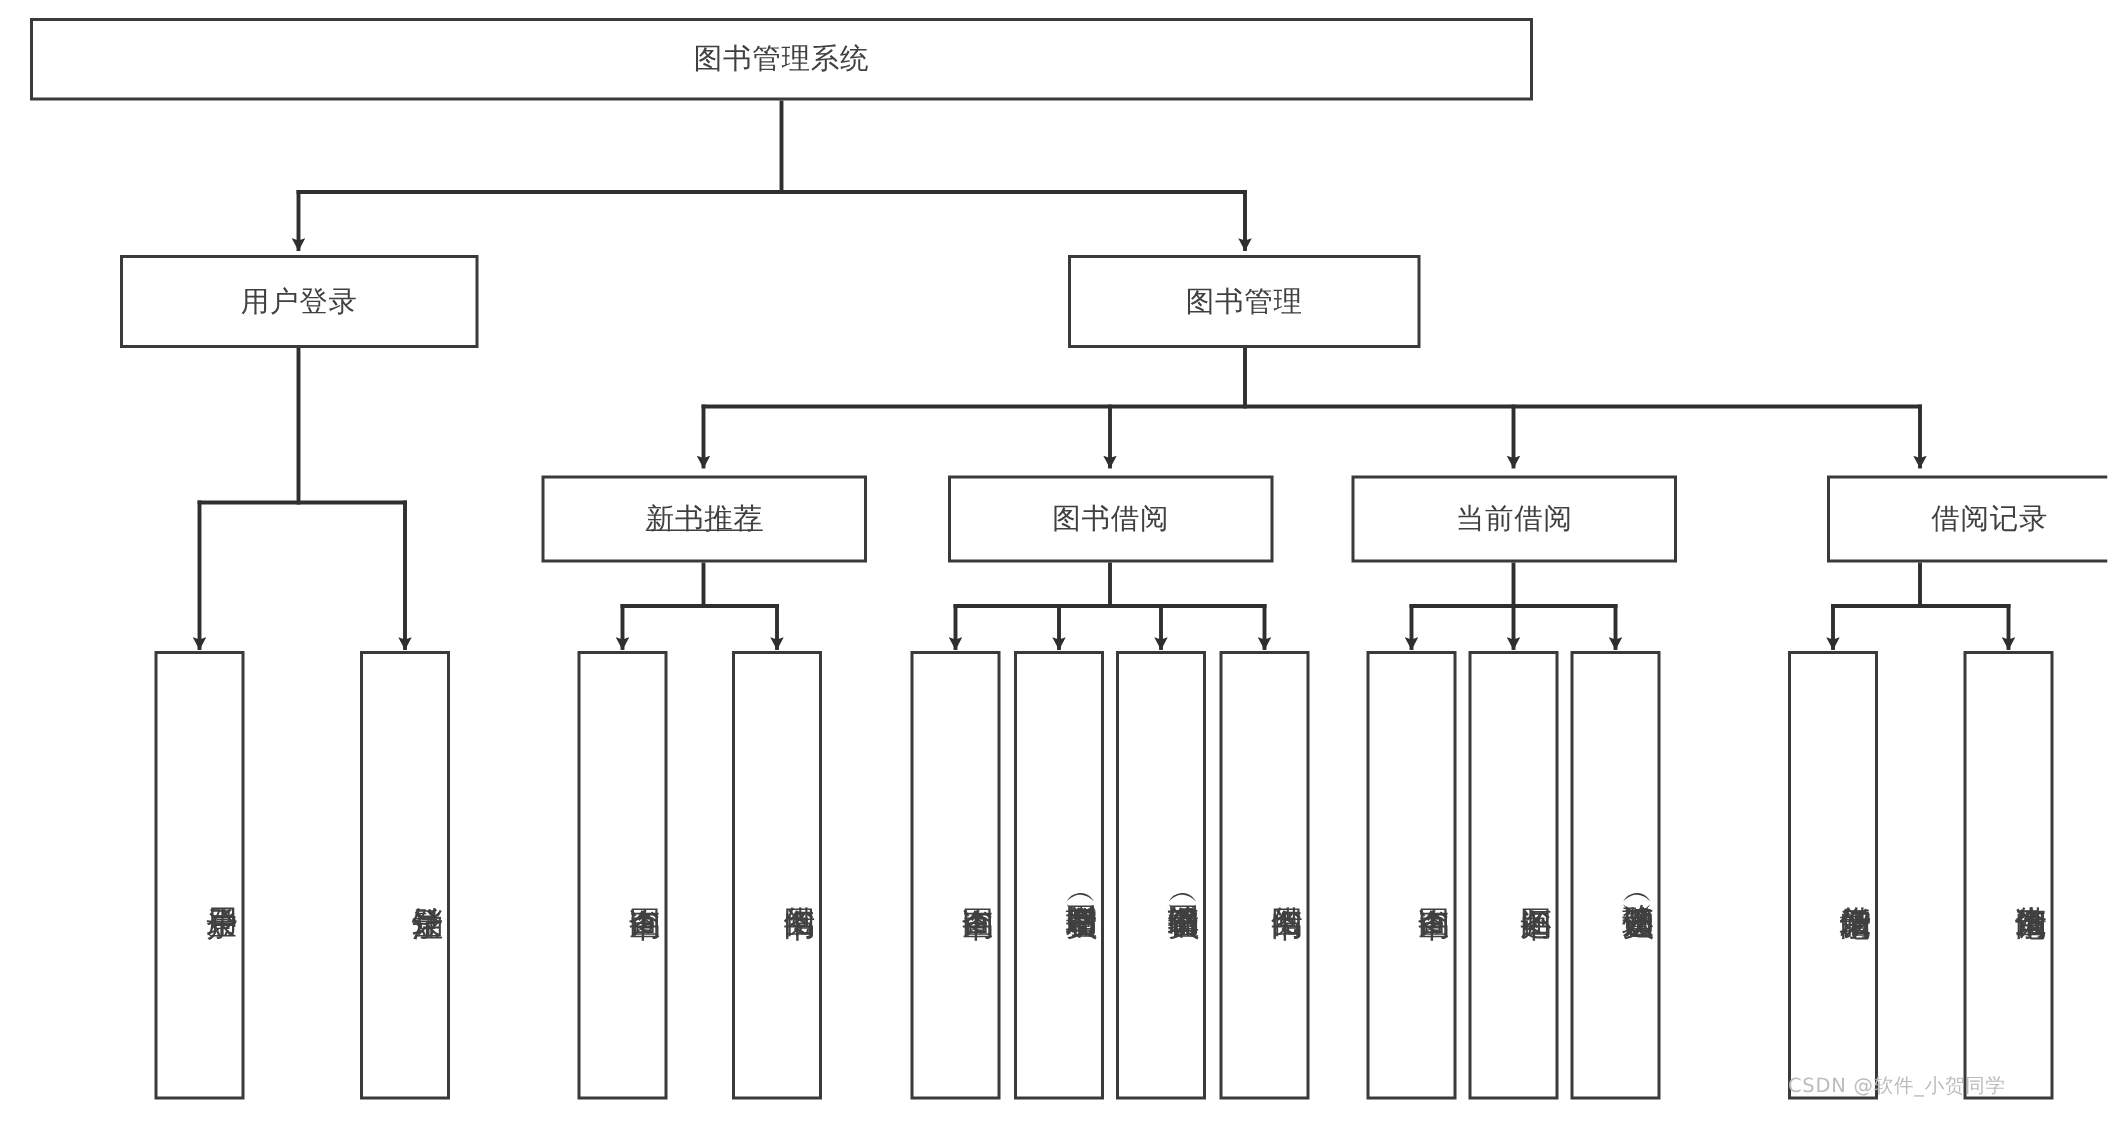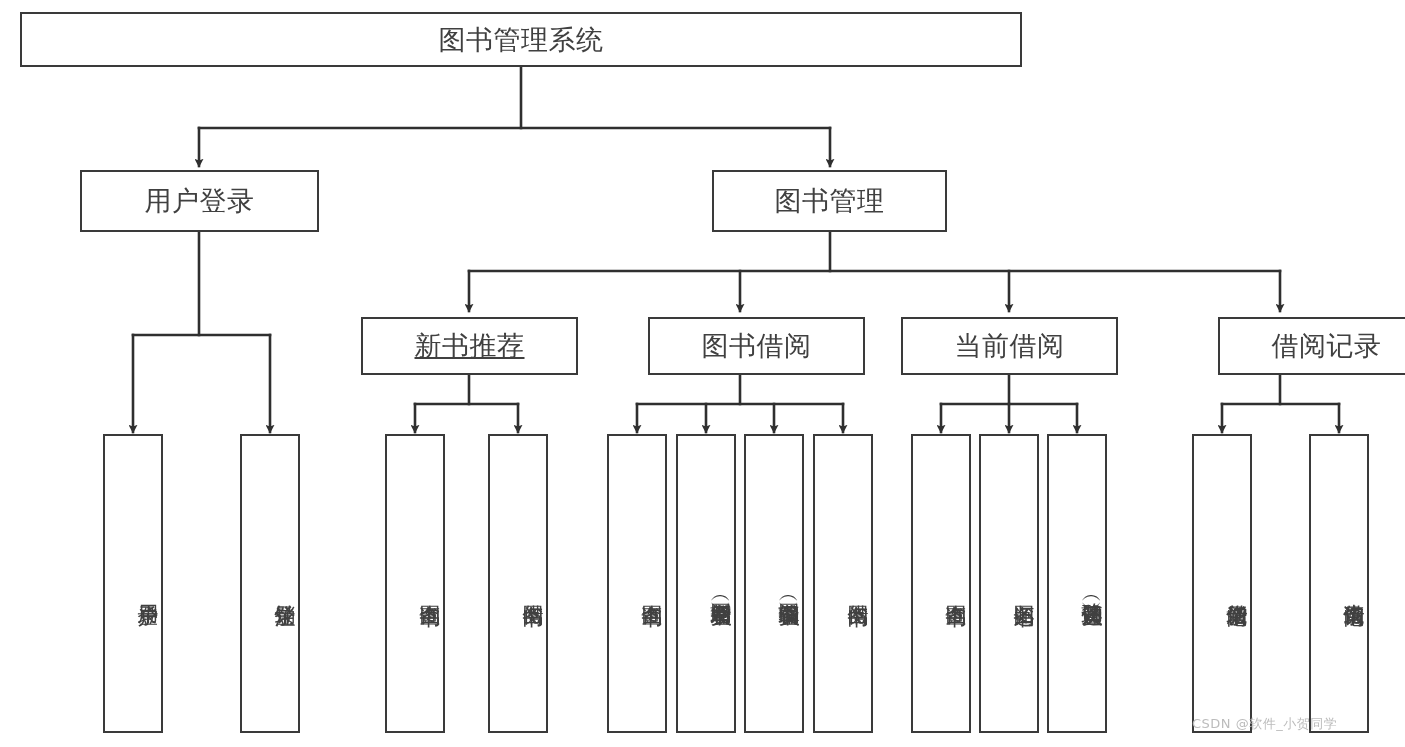--- a/index.html
+++ b/index.html
@@ -31,21 +31,21 @@
     box-sizing: border-box;
     background: #ffffff;
     border: 2px solid #3a3a3a;
     display: flex;
     align-items: center;
     justify-content: center;
     color: #404040;
     letter-spacing: 0.5px;
   }
   .node.h {
-    font-size: 27px;
+    font-size: 19px;
     line-height: 1.1;
   }
   .node.v {
     font-size: 21px;
     line-height: 1.25;
     writing-mode: vertical-rl;
     text-orientation: upright;
     align-items: flex-start;
     justify-content: center;
     padding-top: 10px;
@@ -126,21 +126,21 @@
   <div class="node h" style="left:80px; top:170px; width:239px; height:62px;">
     <span>用户登录</span>
   </div>
   <div class="node h" style="left:712px; top:170px; width:235px; height:62px;">
     <span>图书管理</span>
   </div>
 
   <div class="node h" style="left:361px; top:317px; width:217px; height:58px;text-decoration:underline;">
     <span>新书推荐</span>
   </div>
-  <div class="node h" style="left:648px; top:317px; width:217px; height:58px;align-items:center;">
+  <div class="node h" style="left:632px; top:317px; width:217px; height:58px;align-items:center;">
     <span>图书借阅</span>
   </div>
   <div class="node h" style="left:901px; top:317px; width:217px; height:58px;align-items:center;">
     <span>当前借阅</span>
   </div>
   <div class="node h" style="left:1172px; top:317px; width:217px; height:58px;margin-left:46px;">
     <span>借阅记录</span>
   </div>
 
   <div class="node v" style="left:103px; top:434px; width:60px; height:299px;">

